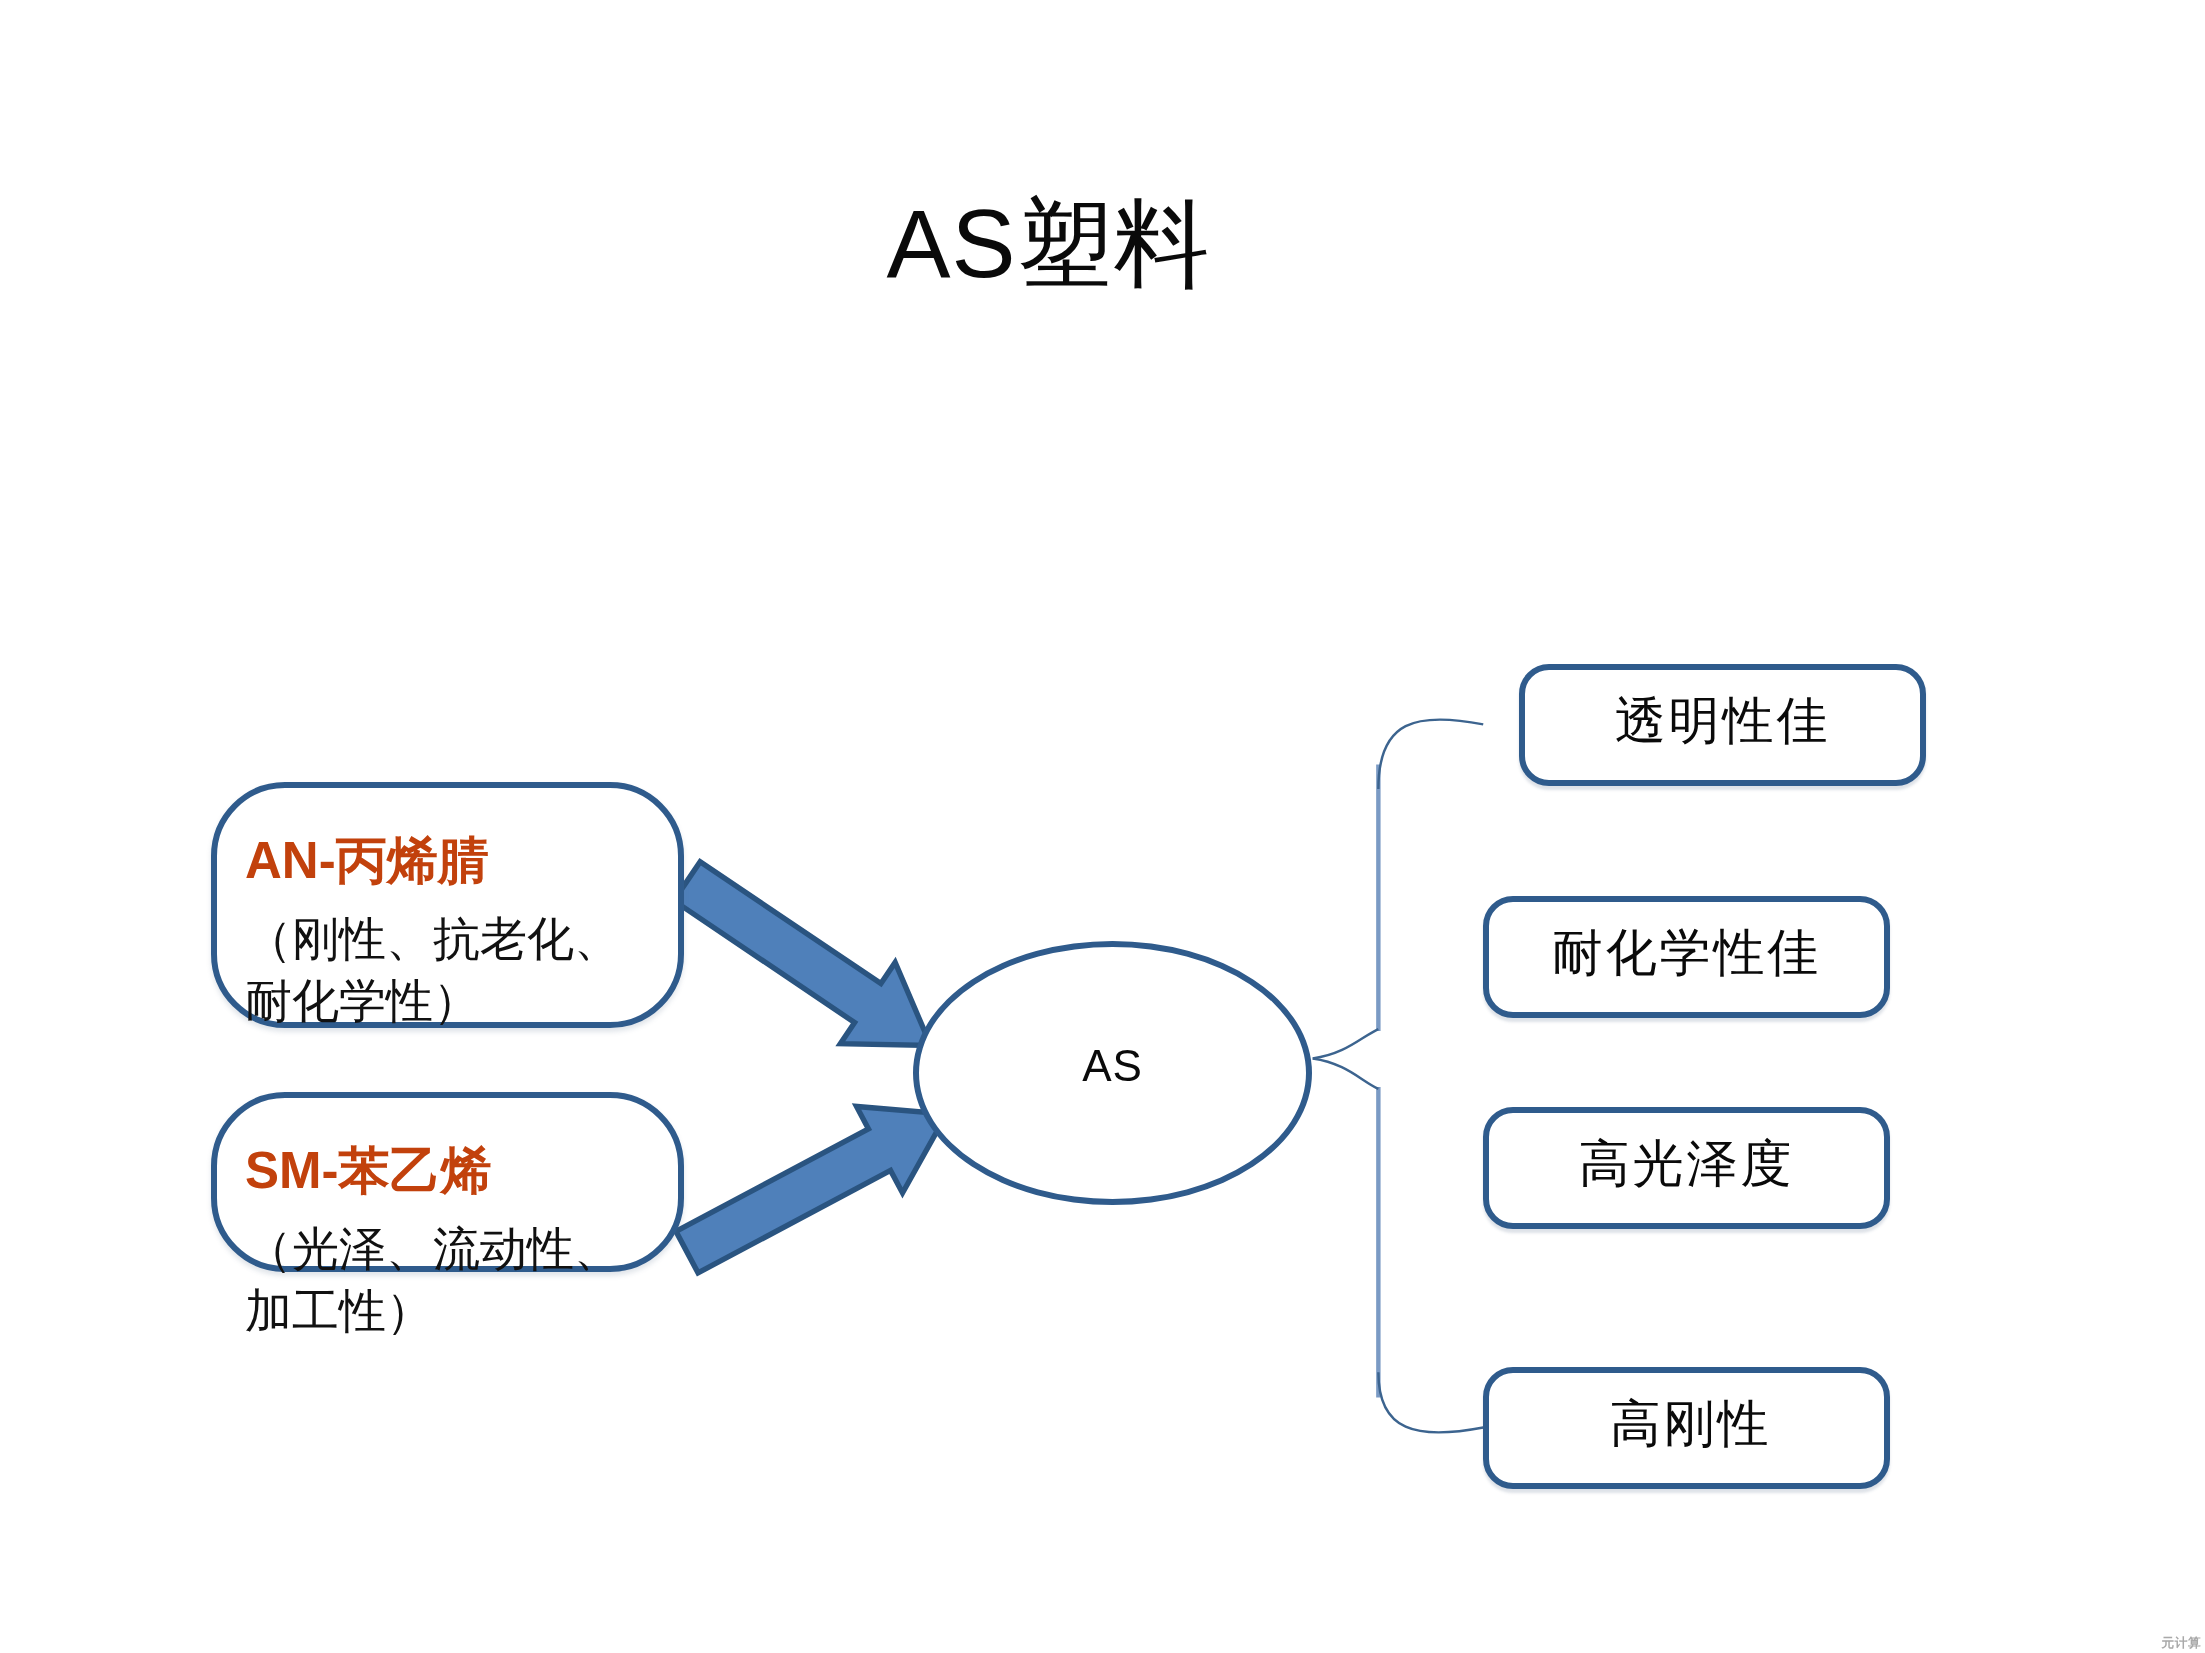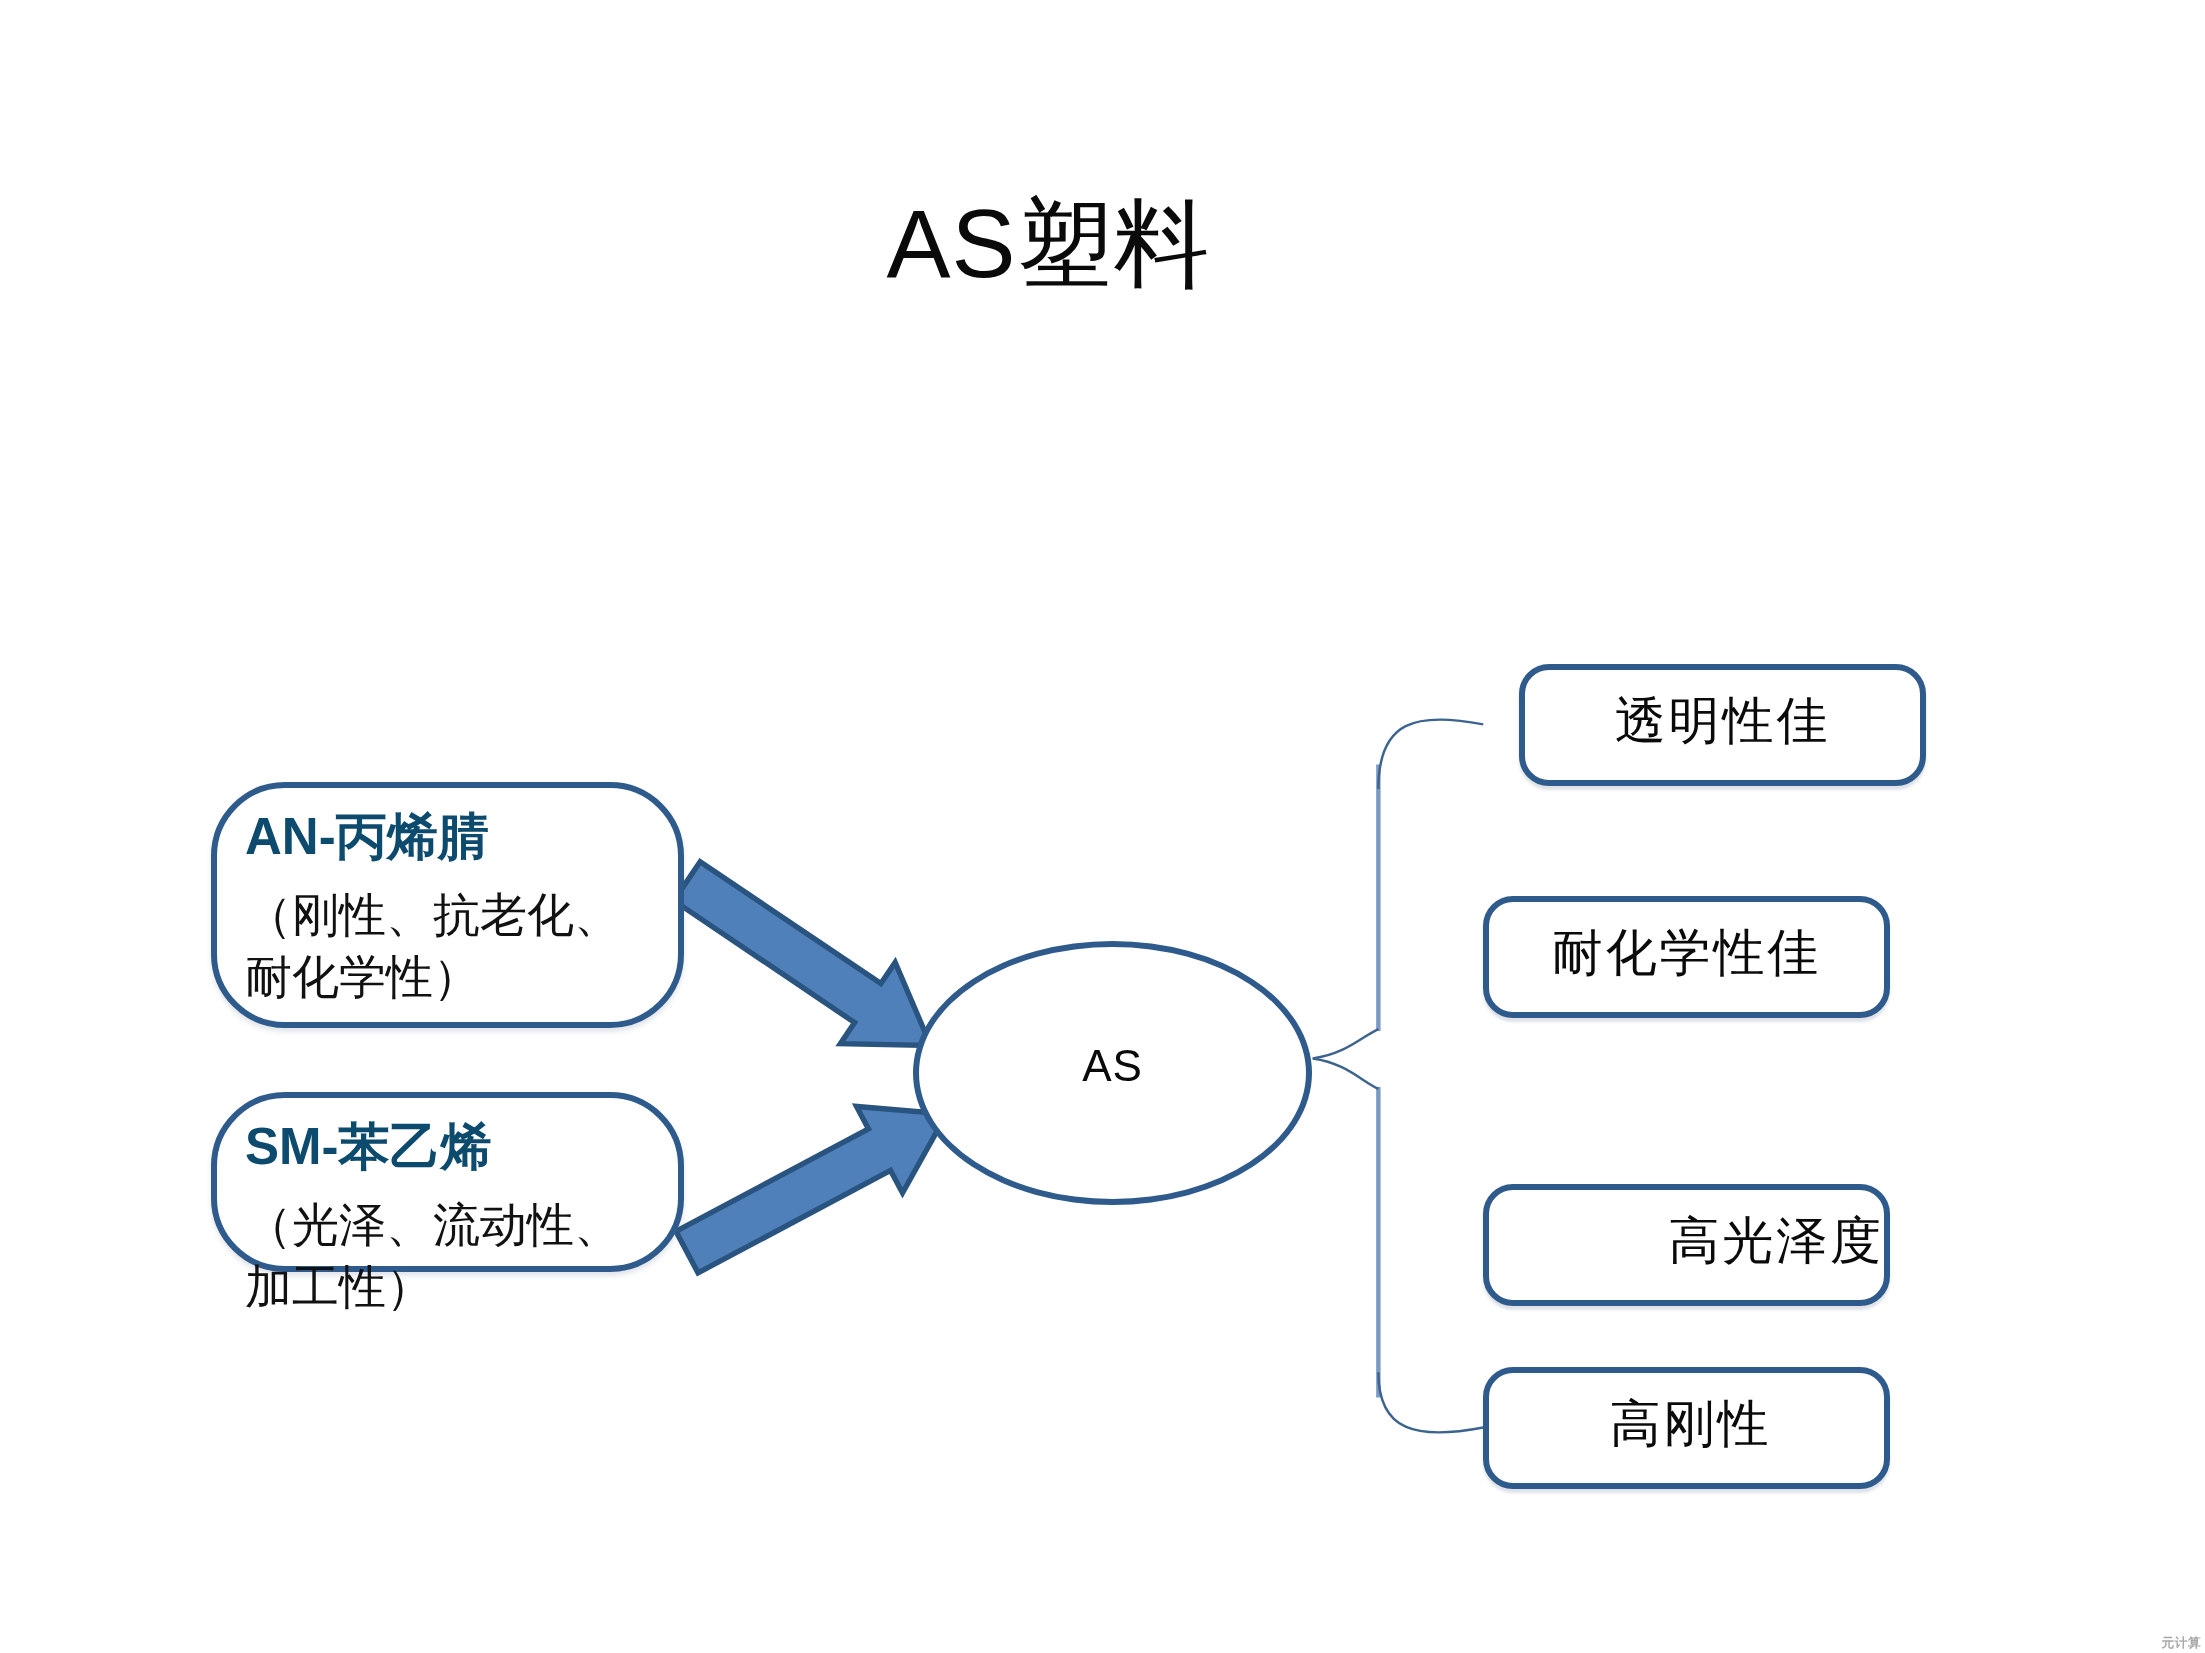--- a/index.html
+++ b/index.html
@@ -25,22 +25,22 @@
     background:#ffffff;
     border:6.4px solid #2f5b8c;
     border-radius:74px;
     box-sizing:border-box;
     box-shadow:0 3.9px 4.9px rgba(90,110,140,0.18);
     padding:17.6px 19.6px 0 28px;
   }
   .inbox.second{top:1092px;height:180px;}
   .inbox.first{top:782px;}
   .inbox .heading{
-    font-size:51px;font-weight:bold;color:#0c4a6e;
-    line-height:1.2;white-space:nowrap;
+    font-size:51px;font-weight:bold;color:#c2410c;
+    line-height:1.2;white-space:nowrap;margin-top:24px;
   }
   .inbox .heading .latin{font-family:"Liberation Sans","DejaVu Sans",sans-serif;}
   .inbox .heading .cjk{font-family:"Liberation Serif","DejaVu Serif",serif;}
   .inbox .paren{
     margin-top:16px;
     font-size:47px;color:#111;line-height:1.32;
   }
   
   .ellipse{
     position:absolute;left:913px;top:941px;width:399px;height:264px;
@@ -63,21 +63,21 @@
     box-shadow:0 3.4px 2.9px rgba(90,110,140,0.20);
     display:flex;align-items:center;justify-content:center;
   }
   .outbox .label{
     font-size:51px;color:#0a0a0a;letter-spacing:2.9px;
     transform:translateY(-3.9px);
     white-space:nowrap;
   }
   .outbox.o1{top:664px;margin-left:36px;}
   .outbox.o2{top:896px;}
-  .outbox.o3{top:1184px;justify-content:flex-end;}
+  .outbox.o3{top:1107px;}
   .outbox.o4{top:1367px;padding-left:8px;}
   
   .shapes{position:absolute;left:0;top:0;width:2205px;height:1654px;}
   
   .watermark{
     position:absolute;right:3.9px;bottom:2px;
     font-family:"Liberation Sans","DejaVu Sans",sans-serif;
     font-weight:bold;font-size:12.7px;color:#a9a9a9;
     letter-spacing:0.5px;
   }

